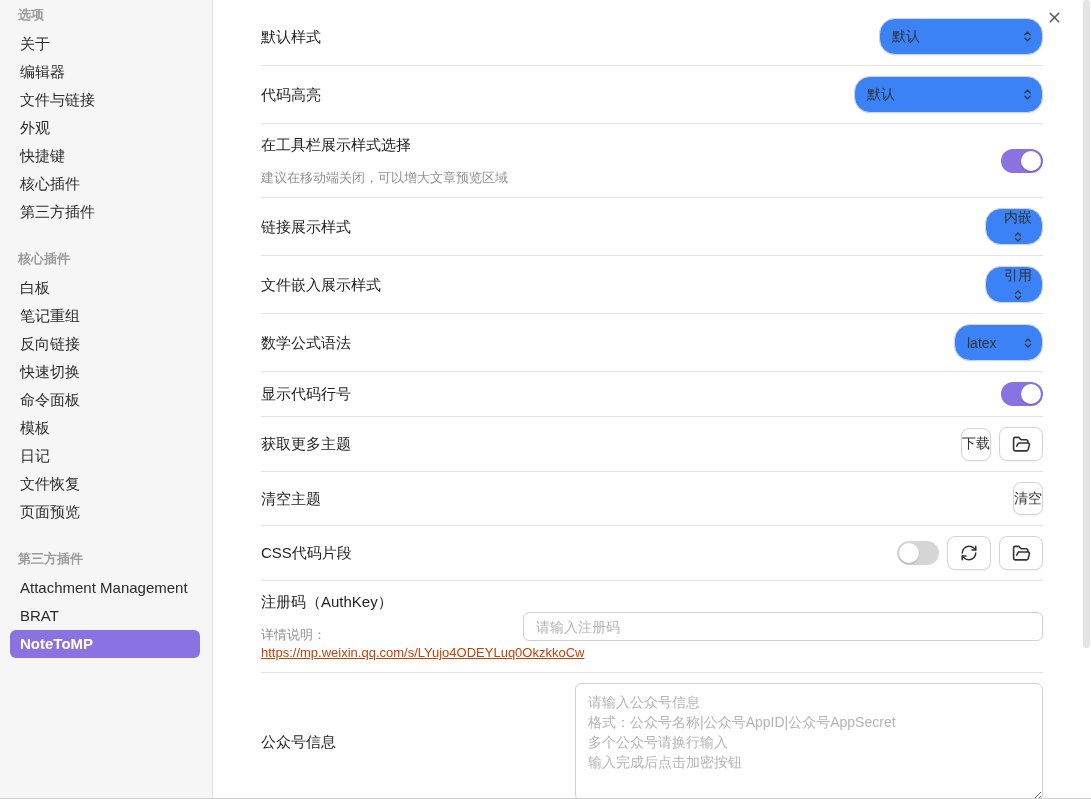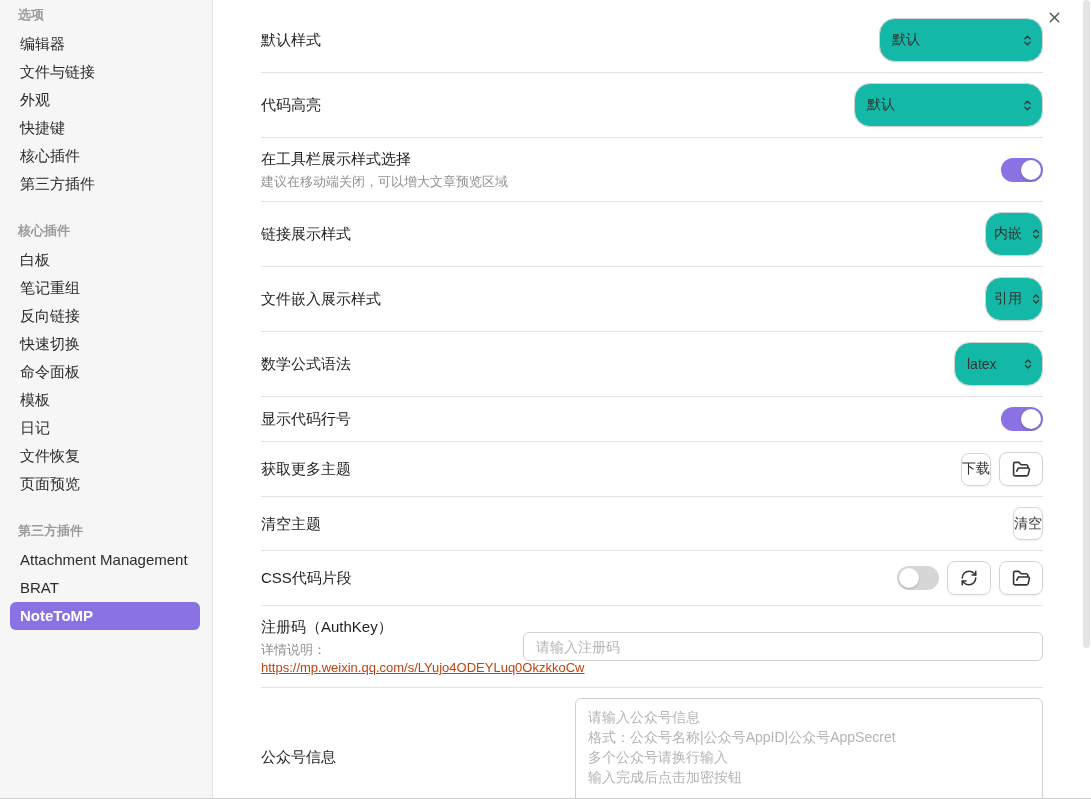--- a/index.html
+++ b/index.html
@@ -15,28 +15,28 @@
   .side-item.selected { background:var(--accent,#8a72e2); color:#fff; font-weight:600; }
 
   
   .main { flex:1; position:relative; padding:8px 48px 0 48px; overflow:hidden; background:#fff; }
   .close-btn { position:absolute; top:6px; right:26px; width:22px; height:22px; display:flex; align-items:center; justify-content:center; cursor:pointer; }
   .scrollbar-thumb { position:absolute; top:0; right:1px; width:7px; height:648px; background:#e4e4e4; border-radius:4px; }
 
   .row { display:flex; align-items:center; justify-content:space-between; padding:10px 0; border-bottom:1px solid #e4e4e4; }
   .row-info { min-width:0; padding-right:20px; }
   .row-name { font-size:15px; color:#1f1f1f; line-height:22px; }
-  .row-desc { font-size:13px; color:#909090; line-height:18px; margin-top:3px; }
+  .row-desc { font-size:13px; color:#909090; line-height:18px; margin-top:13px; }
   .row-desc a { color:#c2410c; text-decoration:underline; }
   .row-control { display:flex; align-items:center; gap:8px; flex-shrink:0; }
 
   
-  .select { height:44px; border:1px solid #d4d4d4; border-radius:16px; background:#14b8a6; display:flex; align-items:center; justify-content:space-between; padding:0 8px 0 12px; box-shadow:0 1px 2px rgba(0,0,0,0.05); cursor:pointer; }
+  .select { height:37px; border:1px solid #d4d4d4; border-radius:16px; background:#3b82f6; display:flex; align-items:center; justify-content:space-between; padding:0 8px 0 12px; box-shadow:0 1px 2px rgba(0,0,0,0.05); cursor:pointer; }
   .select-value { font-size:14px; color:#333; }
-  .w164 { width:164px; } .w189 { width:189px; } .w58 { width:58px; padding:0 0 0 8px; } .w89 { width:89px; }
+  .w164 { width:164px; } .w189 { width:189px; } .w58 { width:58px; padding:0 0 0 8px;flex-direction:column; } .w89 { width:89px; }
 
   .toggle { width:42px; height:24px; border-radius:12px; background:#d6d6d6; position:relative; cursor:pointer; flex-shrink:0; transition:background .1s; }
   .toggle.on { background:var(--accent,#8a72e2); }
   .toggle .knob { position:absolute; top:2px; left:2px; width:20px; height:20px; border-radius:50%; background:#fff; box-shadow:0 1px 2px rgba(0,0,0,0.2); }
   .toggle.on .knob { left:auto; right:2px; }
 
   .btn { height:33px; border:1px solid #d4d4d4; border-radius:8px; background:#fff; font-size:14px; color:#333; padding:0 0; box-shadow:0 1px 2px rgba(0,0,0,0.05); cursor:pointer; font-family:inherit; }
   .icon-btn { width:44px; height:34px; border:1px solid #d4d4d4; border-radius:8px; background:#fff; display:flex; align-items:center; justify-content:center; box-shadow:0 1px 2px rgba(0,0,0,0.05); cursor:pointer; }
 
   .text-input { width:520px; height:29px; border:1px solid #d0d0d0; border-radius:6px; font-size:14px; color:#737373; padding:0 12px; font-family:inherit; outline:none; }
@@ -48,20 +48,21 @@
   svg { display:block; }
 </style>
 </head>
 <body>
 
 <div class="app">
 
   <div class="sidebar">
     <div class="side-section">
       <div class="side-header">选项</div>
+      <div class="side-item">关于</div>
       <div class="side-item">编辑器</div>
       <div class="side-item">文件与链接</div>
       <div class="side-item">外观</div>
       <div class="side-item">快捷键</div>
       <div class="side-item">核心插件</div>
       <div class="side-item">第三方插件</div>
     </div>
 
     <div class="side-section">
       <div class="side-header">核心插件</div>

